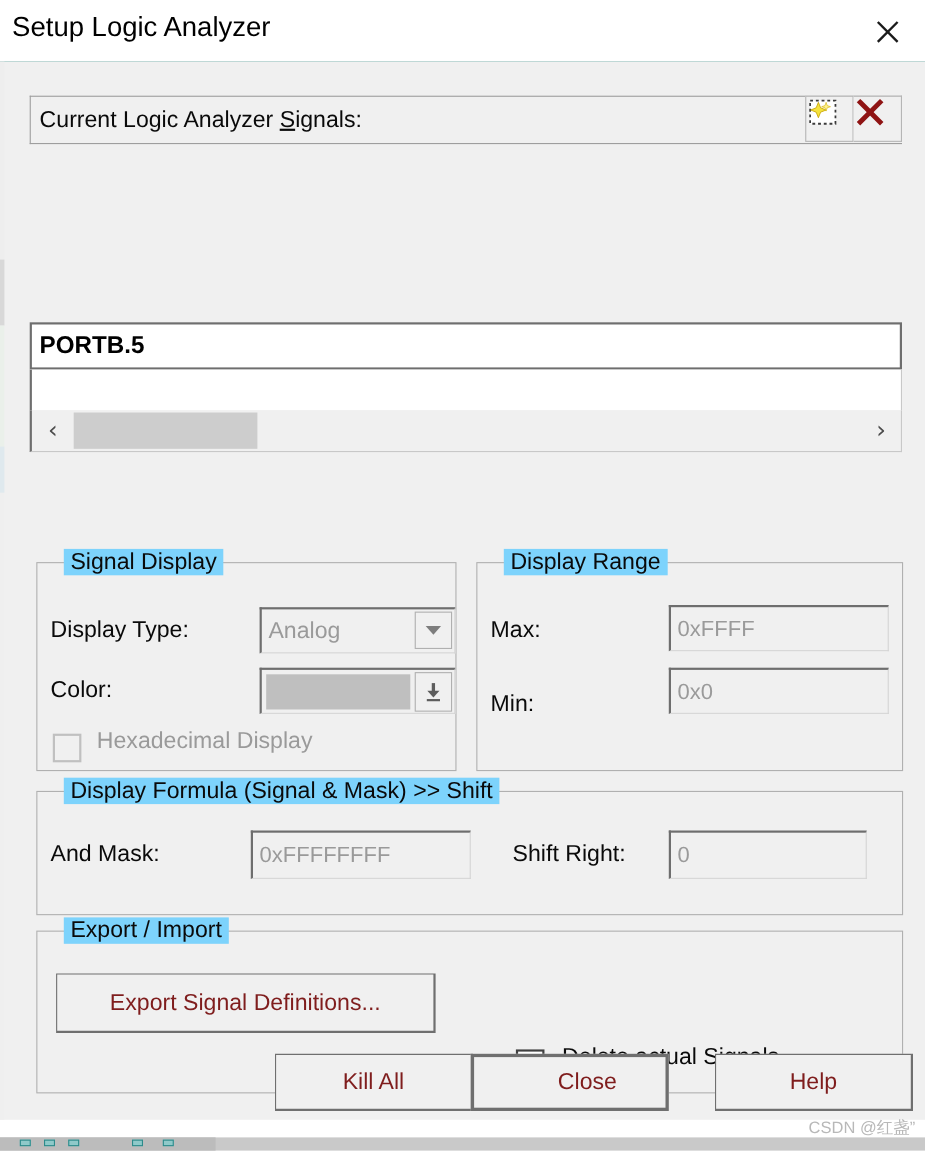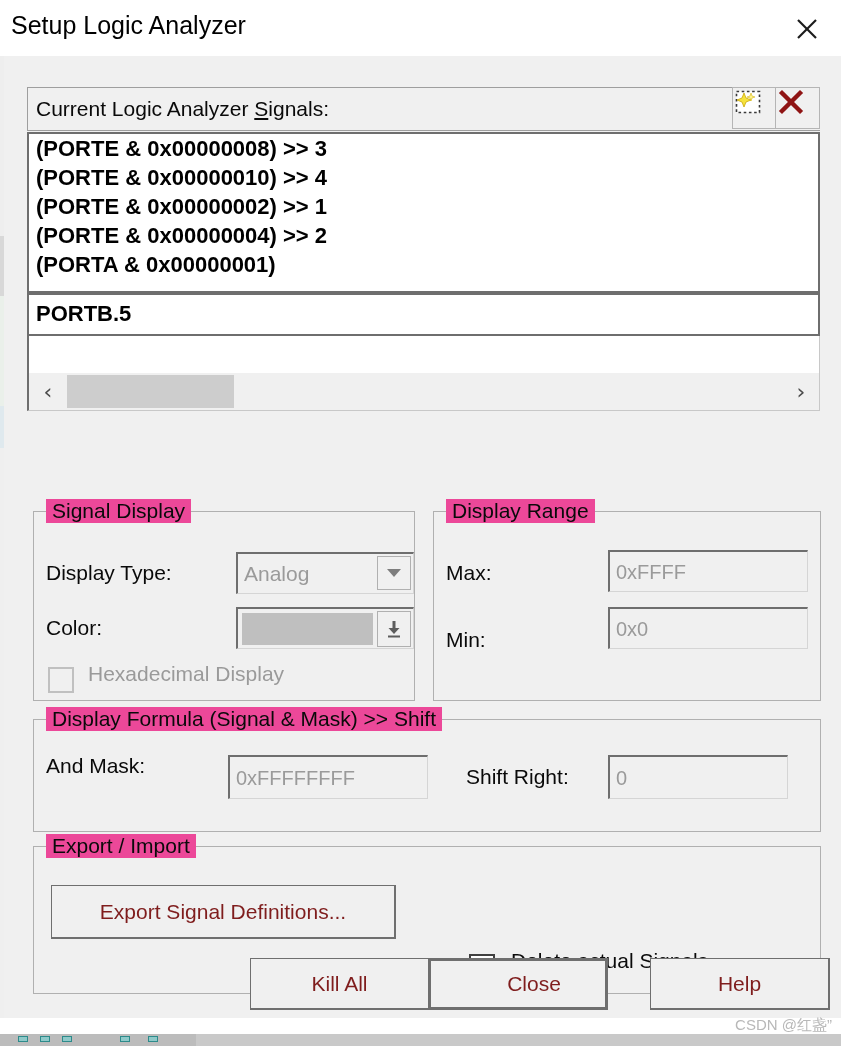--- a/index.html
+++ b/index.html
@@ -214,22 +214,22 @@
   
   .groupbox {
     position: absolute;
     border: 1px solid #b0b0b0;
     box-sizing: border-box;
     background: transparent;
   }
   .group-title {
     position: absolute;
     top: -13px;
-    left: 12px;
-    background: #ec4899;
+    left: 24px;
+    background: #7dd3fc;
     padding: 0 6px;
     font-size: 21px;
     color: #0a0a0a;
     white-space: nowrap;
   }
 
   #gb-signal-display { left: 33px;  top: 455px; width: 382px; height: 190px; }
   #gb-display-range  { left: 433px; top: 455px; width: 388px; height: 190px; }
   #gb-formula        { left: 33px;  top: 663px; width: 788px; height: 113px; }
   #gb-export         { left: 33px;  top: 790px; width: 788px; height: 148px; }
@@ -431,27 +431,20 @@
         </svg>
       </div>
 
       <div class="tool-btn" id="tool-del">
         <svg width="30" height="28" viewBox="0 0 30 28">
           <line x1="6" y1="5" x2="24" y2="23" stroke="#8f1414" stroke-width="4.4" stroke-linecap="square"></line>
           <line x1="24" y1="5" x2="6" y2="23" stroke="#8f1414" stroke-width="4.4" stroke-linecap="square"></line>
         </svg>
       </div>
 
-      <div id="list-box">
-        <div class="sig-line">(PORTE &amp; 0x00000008) &gt;&gt; 3</div>
-        <div class="sig-line">(PORTE &amp; 0x00000010) &gt;&gt; 4</div>
-        <div class="sig-line">(PORTE &amp; 0x00000002) &gt;&gt; 1</div>
-        <div class="sig-line">(PORTE &amp; 0x00000004) &gt;&gt; 2</div>
-        <div class="sig-line">(PORTA &amp; 0x00000001)</div>
-      </div>
 
       <div id="edit-box">
         <div id="edit-box-text">PORTB.5</div>
       </div>
 
       <div id="below-edit"></div>
 
       <div id="hscroll">
         <div id="hscroll-left">
           <div class="sb-arrow">‹</div>
@@ -500,21 +493,21 @@
       <div class="field-label" style="left:12px; top:49px;">Max:</div>
       <div class="tbox" style="left:174px; top:38px; width:200px; height:42px;">0xFFFF</div>
 
       <div class="field-label" style="left:12px; top:116px;">Min:</div>
       <div class="tbox" style="left:174px; top:95px; width:200px; height:42px;">0x0</div>
     </div>
 
     <div class="groupbox" id="gb-formula">
       <div class="group-title">Display Formula (Signal &amp; Mask) &gt;&gt; Shift</div>
 
-      <div class="field-label" style="left:12px; top:34px;">And Mask:</div>
+      <div class="field-label" style="left:12px; top:45px;">And Mask:</div>
       <div class="tbox" style="left:174px; top:35px; width:200px; height:44px;margin-left:20px;">0xFFFFFFFF</div>
 
       <div class="field-label" style="left:432px; top:45px;">Shift Right:</div>
       <div class="tbox" style="left:574px; top:35px; width:180px; height:44px;">0</div>
     </div>
 
     <div class="groupbox" id="gb-export">
       <div class="group-title">Export / Import</div>
 
       <div class="btn" id="btn-export">Export Signal Definitions...</div>

